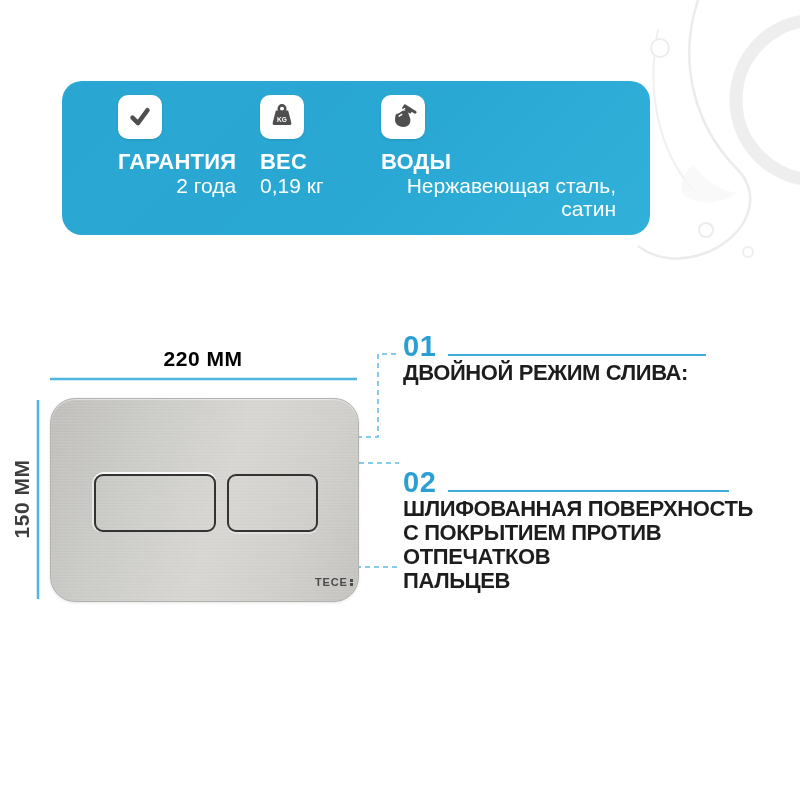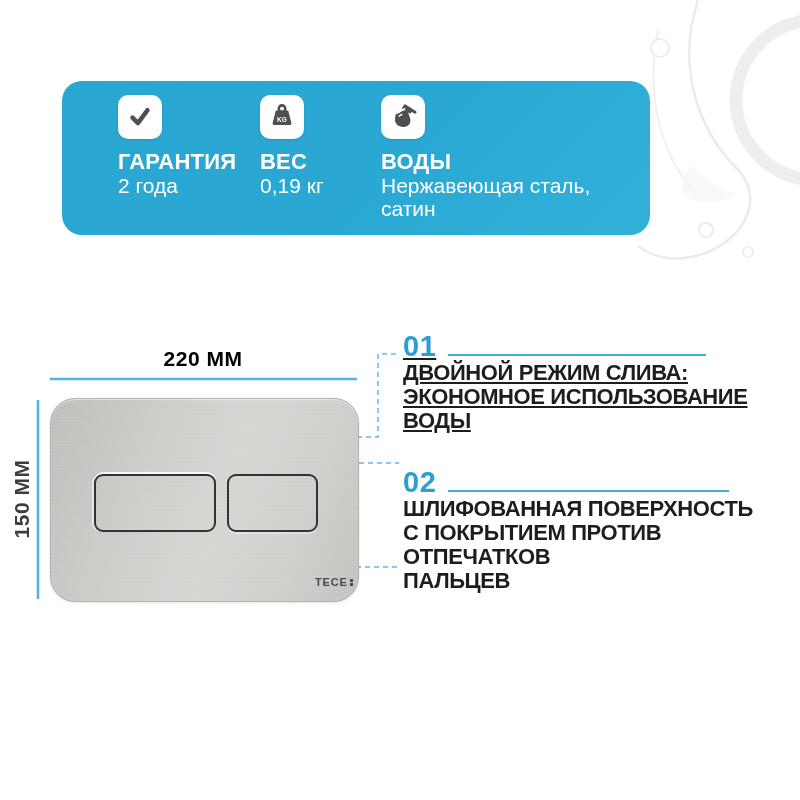--- a/index.html
+++ b/index.html
@@ -12,21 +12,21 @@
   
   .banner{position:absolute;left:62px;top:81px;width:588px;height:154px;
     background:linear-gradient(135deg,#2aa6d2 0%,#29a8d3 55%,#31b1da 100%);
     border-radius:20px;}
   .b-col{position:absolute;top:14px;color:#ffffff;}
   .b-col.c1{left:16px;margin-left:40px;} .b-col.c2{left:198px;} .b-col.c3{left:319px;}
   .tile{width:44px;height:44px;background:#ffffff;border-radius:10px;
     display:flex;align-items:center;justify-content:center;
     box-shadow:0 1px 2px rgba(0,60,90,.18);}
   .b-label{margin-top:10px;font-size:22px;font-weight:bold;line-height:25px;letter-spacing:.2px;}
-  .b-value{font-size:21px;line-height:23px;font-weight:400;}
+  .b-value{font-size:21px;line-height:23px;font-weight:400;text-align:right;}
   .b-col.c3 .b-value{width:235px;}
 
   
   .dim-top{position:absolute;left:120px;top:347px;width:166px;text-align:center;
     font-size:21px;font-weight:bold;color:#000000;letter-spacing:.5px;}
   .dim-left{position:absolute;left:-61px;top:487px;width:166px;text-align:center;
     font-size:21px;font-weight:bold;color:#3d3d3d;letter-spacing:.5px;
     transform:rotate(-90deg);}
 
   
@@ -44,21 +44,21 @@
     box-shadow:0 -2px 0 rgba(255,255,255,.85), -2px 0 0 rgba(255,255,255,.55);}
   .flush-btn.small{left:176px;width:87px;
     box-shadow:0 2px 0 rgba(255,255,255,.35);}
   .brand{position:absolute;left:264px;top:177px;display:flex;align-items:center;
     font-size:11px;font-weight:bold;color:#4b4b4b;letter-spacing:.8px;}
   .brand-squares{display:inline-flex;flex-direction:column;gap:1px;margin-left:2px;}
   .brand-squares i{display:block;width:3px;height:3px;background:#4b4b4b;}
 
   
   .feature{position:absolute;left:403px;color:#1d1d1d;}
-  .f1{top:332px;text-decoration:underline;} .f2{top:468px;} .f3{top:576px;}
+  .f1{top:332px;} .f2{top:468px;} .f3{top:576px;}
   .feat-head{display:flex;align-items:flex-start;}
   .feat-num{font-size:29px;line-height:29px;font-weight:bold;color:#2b9fd3;letter-spacing:.5px;}
   .feat-rule{height:2px;background:#3fabd8;align-self:flex-end;margin:0 0 5px 12px;}
   .f1 .feat-rule{width:258px;} .f2 .feat-rule{width:281px;} .f3 .feat-rule{width:283px;}
   .feat-text{font-size:22px;line-height:24px;font-weight:bold;letter-spacing:-.4px;}
 
   svg{display:block;}
   .lines-overlay{position:absolute;left:0;top:0;pointer-events:none;}
 </style>
 </head>
@@ -139,21 +139,20 @@
     </div>
   </div>
 
   <div class="feature f1">
     <div class="feat-head">
       <span class="feat-num">01</span>
       <span class="feat-rule"></span>
     </div>
     <div class="feat-text">
       <div>ДВОЙНОЙ РЕЖИМ СЛИВА:</div>
-      <div>ЭКОНОМНОЕ ИСПОЛЬЗОВАНИЕ ВОДЫ</div>
       <div></div>
     </div>
   </div>
 
   <div class="feature f2">
     <div class="feat-head">
       <span class="feat-num">02</span>
       <span class="feat-rule"></span>
     </div>
     <div class="feat-text">

